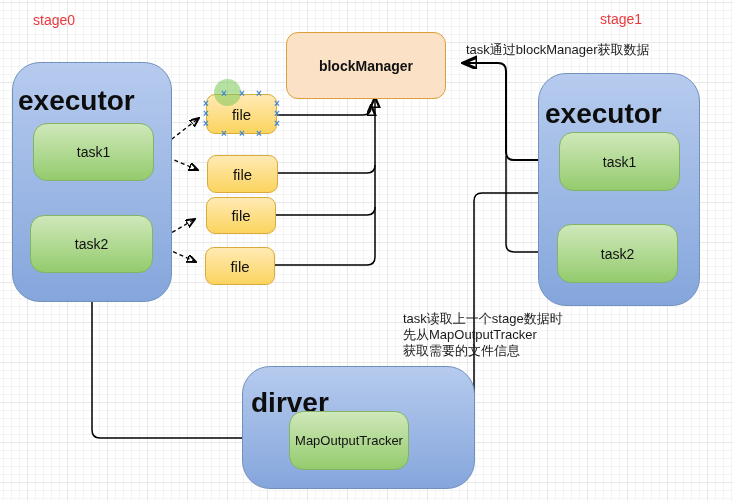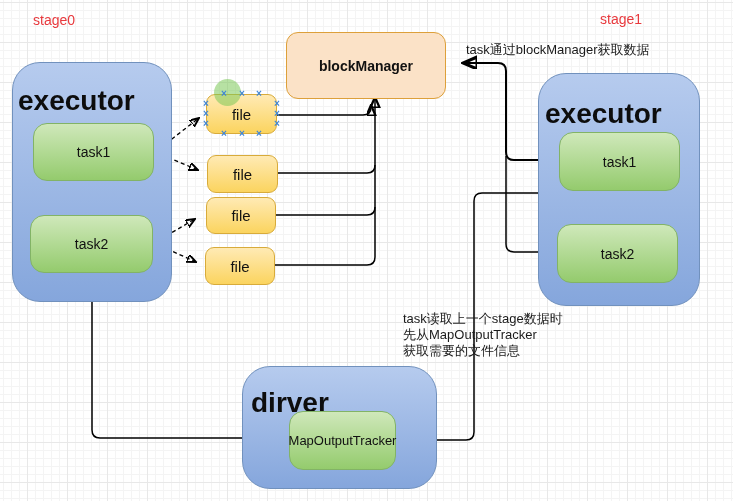--- a/index.html
+++ b/index.html
@@ -131,24 +131,24 @@
   <span class="handle-x" style="left:224px;top:134px;">×</span>
   <span class="handle-x" style="left:242px;top:134px;">×</span>
   <span class="handle-x" style="left:259px;top:134px;">×</span>
   <span class="handle-x" style="left:206px;top:104px;">×</span>
   <span class="handle-x" style="left:206px;top:114px;">×</span>
   <span class="handle-x" style="left:206px;top:124px;">×</span>
   <span class="handle-x" style="left:277px;top:104px;">×</span>
   <span class="handle-x" style="left:277px;top:114px;">×</span>
   <span class="handle-x" style="left:277px;top:124px;">×</span>
 
-  <div class="node executor" style="left:242px;top:366px;width:195px;height:123px;">
+  <div class="node executor" style="left:242px;top:366px;width:233px;height:123px;">
     <div class="container-title" style="left:8px;top:20px;">dirver</div>
   </div>
-  <div class="node tracker" style="left:289px;top:411px;width:107px;height:59px;">
+  <div class="node tracker" style="left:289px;top:411px;width:120px;height:59px;">
     <span>MapOutputTracker</span>
   </div>
 
   <div class="annotation" style="left:403px;top:311px;">
     <div>task读取上一个stage数据时</div>
     <div>先从MapOutputTracker</div>
     <div>获取需要的文件信息</div>
   </div>
   <div class="annotation" style="left:466px;top:42px;">task通过blockManager获取数据</div>
 

